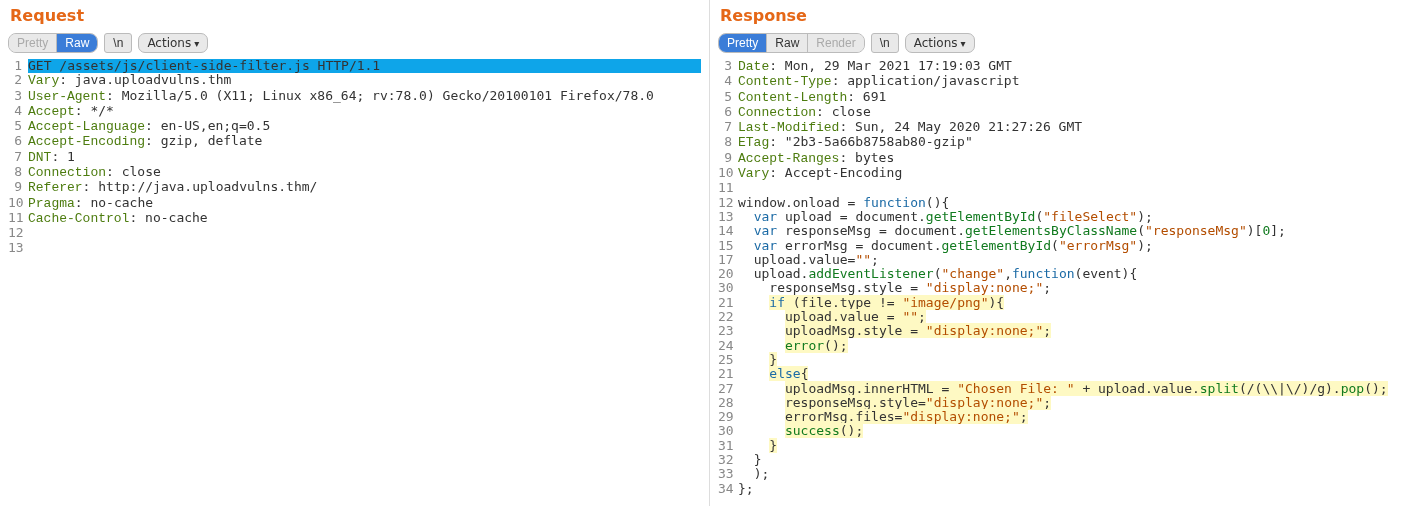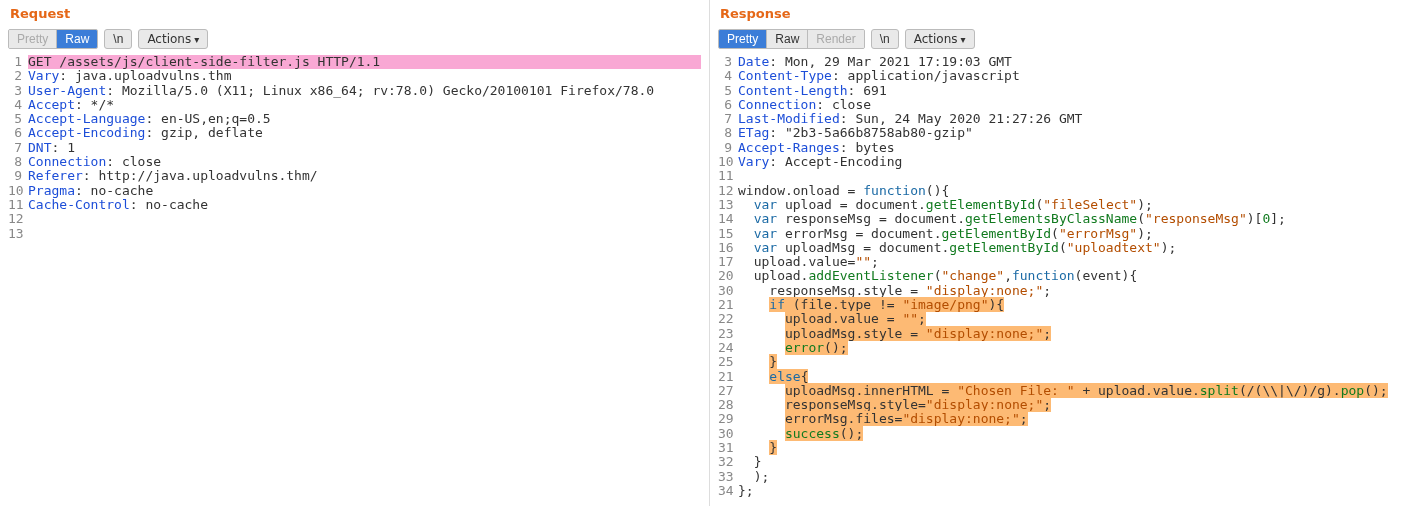--- a/index.html
+++ b/index.html
@@ -11,36 +11,36 @@
     color: #333;
     width: 1419px;
     height: 506px;
     overflow: hidden;
   }
   .panels { display: flex; height: 100%; }
   .panel { flex: 1; display: flex; flex-direction: column; padding: 6px 8px 0 8px; }
   .panel.left { border-right: 1px solid #ddd; }
   .panel-title {
     font-family: "DejaVu Sans", Helvetica, Arial, sans-serif;
-    font-size: 13px;
+    font-size: 16px;
     font-weight: 700;
     color: #e56717;
     padding: 0 0 6px 2px;
   }
   .toolbar {
     display: flex;
     align-items: center;
     gap: 6px;
     padding: 2px 0 4px 0;
     font-family: "DejaVu Sans", Helvetica, Arial, sans-serif;
   }
   .btn-group {
     display: inline-flex;
     border: 1px solid #bbb;
-    border-radius: 2px;
+    border-radius: 8px;
     overflow: hidden;
     background: #e9e9e9;
   }
   .btn {
     font-size: 12px;
     padding: 2px 8px;
     background: #e9e9e9;
     border: none;
     border-right: 1px solid #bbb;
     cursor: pointer;
@@ -53,20 +53,21 @@
     font-size: 12px;
     padding: 2px 8px;
     background: #e9e9e9;
     border: 1px solid #bbb;
     border-radius: 3px;
     cursor: pointer;
     color: #333;
   }
   .actions {
     font-family: "DejaVu Sans", Helvetica, Arial, sans-serif;
+    border-radius: 7px;
   }
   .chev { margin-left: 3px; font-size: 10px; }
   .code-area {
     flex: 1;
     overflow: hidden;
     padding-top: 2px;
     background: #fff;
     line-height: 1.1em;
   }
   .line {
@@ -75,23 +76,23 @@
   }
   .gutter {
     width: 20px;
     text-align: right;
     color: #888;
     padding-right: 6px;
     flex-shrink: 0;
     user-select: none;
   }
   .code { flex: 1; }
-  .line.cursor-line .code { background: #f9a8d4; }
-  .hl-orange { background: #fdba74; margin-top: 44px; }
-  .t-key  { color: #1d4ed8; }   
+  .line.cursor-line .code { background: #0ea5e9; }
+  .hl-orange { background: #fef9c3; margin-top: 44px; }
+  .t-key  { color: #4d7c0f; font-family: Liberation Mono, monospace; }   
   .t-func { color: #117a1f; }   
   .t-num  { color: #117a1f; }
   .t-kw   { color: #1b6aa5; }   
   .t-str  { color: #b34d00; }   
   .t-plain{ color: #333; }
 </style>
 </head>
 <body>
 
 <div class="panels">
@@ -145,21 +146,20 @@
         <div class="line"><span class="gutter">6</span><span class="code"><span class="t-key">Connection</span><span class="t-plain">: close</span></span></div>
         <div class="line"><span class="gutter">7</span><span class="code"><span class="t-key">Last-Modified</span><span class="t-plain">: Sun, 24 May 2020 21:27:26 GMT</span></span></div>
         <div class="line"><span class="gutter">8</span><span class="code"><span class="t-key">ETag</span><span class="t-plain">: "2b3-5a66b8758ab80-gzip"</span></span></div>
         <div class="line"><span class="gutter">9</span><span class="code"><span class="t-key">Accept-Ranges</span><span class="t-plain">: bytes</span></span></div>
         <div class="line"><span class="gutter">10</span><span class="code"><span class="t-key">Vary</span><span class="t-plain">: Accept-Encoding</span></span></div>
         <div class="line"><span class="gutter">11</span><span class="code"></span></div>
         <div class="line"><span class="gutter">12</span><span class="code"><span class="t-plain">window.onload = </span><span class="t-kw">function</span><span class="t-plain">(){</span></span></div>
         <div class="line"><span class="gutter">13</span><span class="code"><span class="t-plain">  </span><span class="t-kw">var</span><span class="t-plain"> upload = document.</span><span class="t-func">getElementById</span><span class="t-plain">(</span><span class="t-str">"fileSelect"</span><span class="t-plain">);</span></span></div>
         <div class="line"><span class="gutter">14</span><span class="code"><span class="t-plain">  </span><span class="t-kw">var</span><span class="t-plain"> responseMsg = document.</span><span class="t-func">getElementsByClassName</span><span class="t-plain">(</span><span class="t-str">"responseMsg"</span><span class="t-plain">)[</span><span class="t-num">0</span><span class="t-plain">];</span></span></div>
         <div class="line"><span class="gutter">15</span><span class="code"><span class="t-plain">  </span><span class="t-kw">var</span><span class="t-plain"> errorMsg = document.</span><span class="t-func">getElementById</span><span class="t-plain">(</span><span class="t-str">"errorMsg"</span><span class="t-plain">);</span></span></div>
-        <div class="line"><span class="gutter">16</span><span class="code"><span class="t-plain">  </span><span class="t-kw">var</span><span class="t-plain"> uploadMsg = document.</span><span class="t-func">getElementById</span><span class="t-plain">(</span><span class="t-str">"uploadtext"</span><span class="t-plain">);</span></span></div>
         <div class="line"><span class="gutter">17</span><span class="code"><span class="t-plain">  upload.value=</span><span class="t-str">""</span><span class="t-plain">;</span></span></div>
         <div class="line"><span class="gutter">20</span><span class="code"><span class="t-plain">  upload.</span><span class="t-func">addEventListener</span><span class="t-plain">(</span><span class="t-str">"change"</span><span class="t-plain">,</span><span class="t-kw">function</span><span class="t-plain">(event){</span></span></div>
         <div class="line"><span class="gutter">30</span><span class="code"><span class="t-plain">    responseMsg.style = </span><span class="t-str">"display:none;"</span><span class="t-plain">;</span></span></div>
         <div class="line"><span class="gutter">21</span><span class="code"><span class="t-plain">    </span><span class="t-kw hl-orange">if</span><span class="t-plain hl-orange"> (file.type != </span><span class="t-str hl-orange">"image/png"</span><span class="t-plain hl-orange">){</span></span></div>
         <div class="line"><span class="gutter">22</span><span class="code"><span class="t-plain">      </span><span class="t-plain hl-orange">upload.value = </span><span class="t-str hl-orange">""</span><span class="t-plain hl-orange">;</span></span></div>
         <div class="line"><span class="gutter">23</span><span class="code"><span class="t-plain">      </span><span class="t-plain hl-orange">uploadMsg.style = </span><span class="t-str hl-orange">"display:none;"</span><span class="t-plain hl-orange">;</span></span></div>
         <div class="line"><span class="gutter">24</span><span class="code"><span class="t-plain">      </span><span class="t-func hl-orange">error</span><span class="t-plain hl-orange">();</span></span></div>
         <div class="line"><span class="gutter">25</span><span class="code"><span class="t-plain">    </span><span class="t-plain hl-orange">}</span></span></div>
         <div class="line"><span class="gutter">21</span><span class="code"><span class="t-plain">    </span><span class="t-kw hl-orange">else</span><span class="t-plain hl-orange">{</span></span></div>
         <div class="line"><span class="gutter">27</span><span class="code"><span class="t-plain">      </span><span class="t-plain hl-orange">uploadMsg.innerHTML = </span><span class="t-str hl-orange">"Chosen File: "</span><span class="t-plain hl-orange"> + upload.value.</span><span class="t-func hl-orange">split</span><span class="t-plain hl-orange">(/(\\|\/)/g).</span><span class="t-func hl-orange">pop</span><span class="t-plain hl-orange">();</span></span></div>

